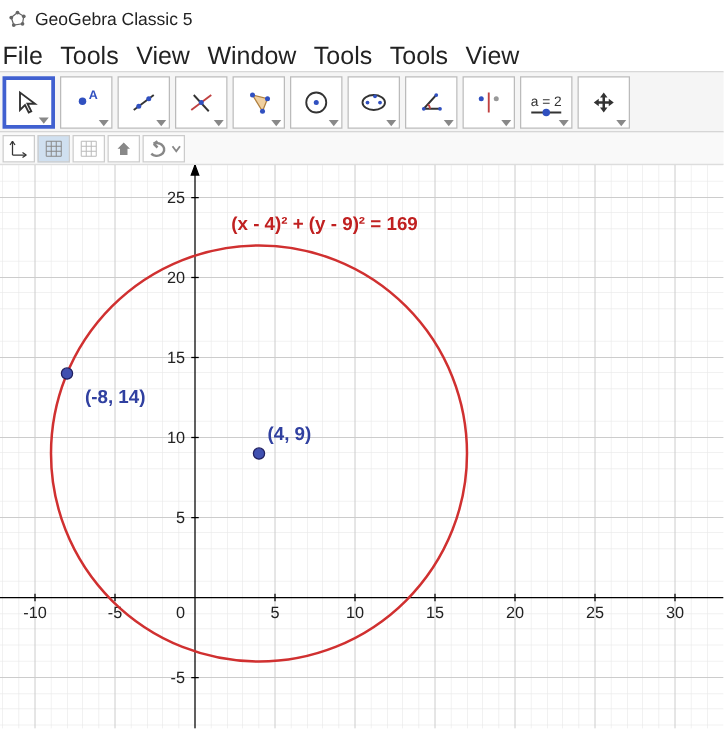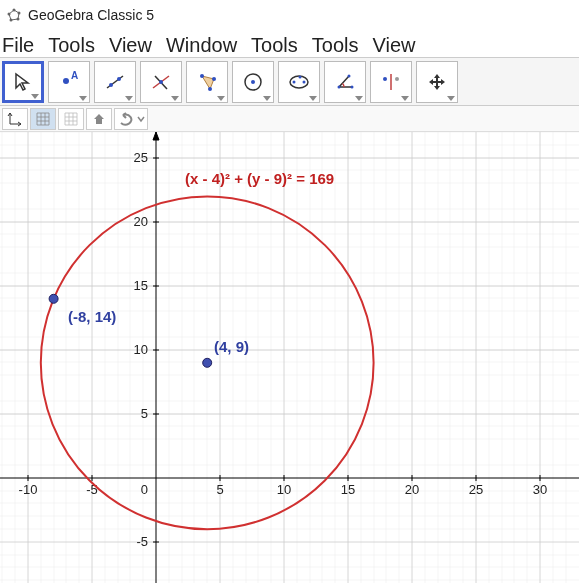--- a/index.html
+++ b/index.html
@@ -199,20 +199,28 @@
         <circle cx="15" cy="5" r="1.5" fill="#3050c0"></circle>
         <circle cx="18" cy="16" r="1.5" fill="#3050c0"></circle>
       </svg>
     <span class="dropdown-marker"></span>
   </div>
   <div class="tool-btn">
     <svg width="22" height="22" viewBox="0 0 22 22">
         <line x1="11" y1="3" x2="11" y2="19" stroke="#c04040" stroke-width="1.5"></line>
         <circle cx="5" cy="8" r="2" fill="#3050c0"></circle>
         <circle cx="17" cy="8" r="2" fill="#999"></circle>
+      </svg>
+    <span class="dropdown-marker"></span>
+  </div>
+  <div class="tool-btn">
+    <span class="tool-slider">a = 2</span>
+    <svg width="30" height="8" viewBox="0 0 30 8" style="position:absolute;bottom:8px;">
+        <line x1="3" y1="4" x2="27" y2="4" stroke="#333" stroke-width="1.5"></line>
+        <circle cx="15" cy="4" r="3" fill="#3050c0"></circle>
       </svg>
     <span class="dropdown-marker"></span>
   </div>
   <div class="tool-btn">
     <svg width="22" height="22" viewBox="0 0 22 22">
         <path d="M11 3 L8 7 L10 7 L10 10 L7 10 L7 8 L3 11 L7 14 L7 12 L10 12 L10 15 L8 15 L11 19 L14 15 L12 15 L12 12 L15 12 L15 14 L19 11 L15 8 L15 10 L12 10 L12 7 L14 7 Z" fill="#333"></path>
       </svg>
     <span class="dropdown-marker"></span>
   </div>
 </div>

